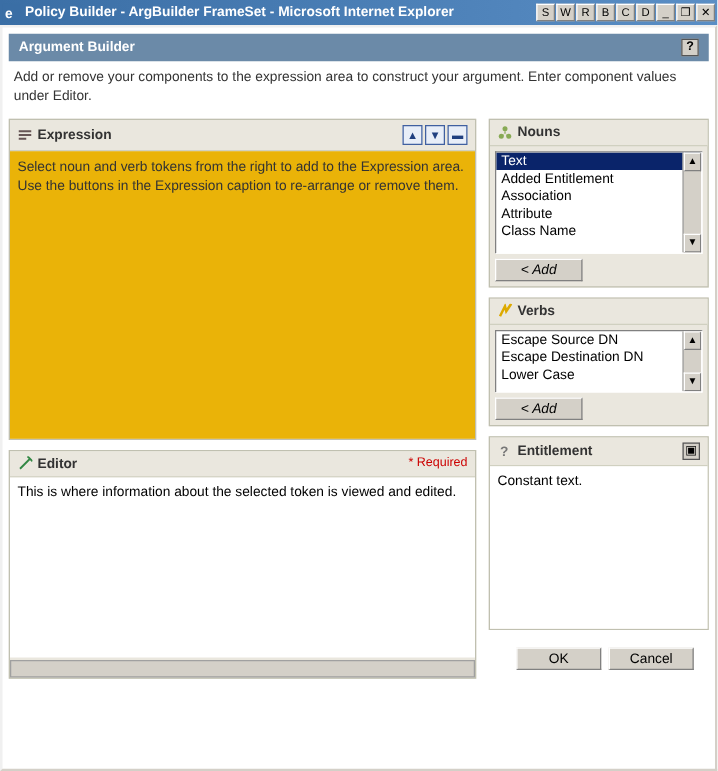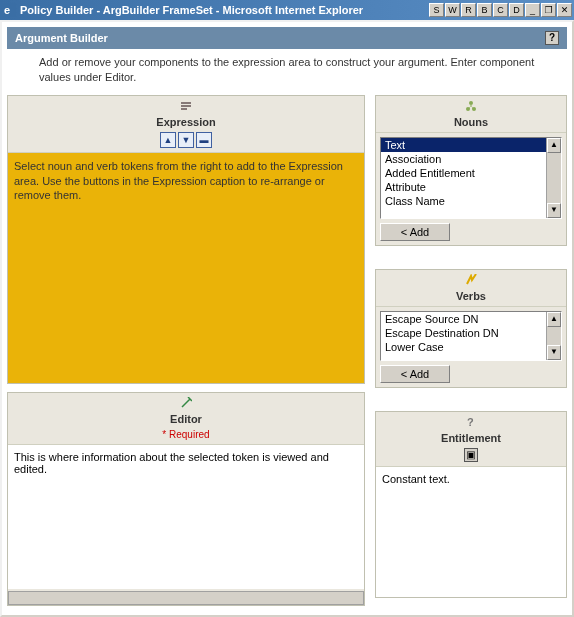--- a/index.html
+++ b/index.html
@@ -62,41 +62,39 @@
     text-align: center;
     font-size: 10px;
     line-height: 12px;
     color: #000;
     font-weight: bold;
   }
   .instructions {
     padding: 6px 4px 10px 4px;
     color: #333;
     line-height: 1.35;
-    margin-left: 28px;
   }
   .grid {
     display: flex;
     gap: 10px;
     padding: 0 0px;
   }
   .left-col { flex: 1; display: flex; flex-direction: column; gap: 8px; }
-  .right-col { width: 192px; display: flex; flex-direction: column; gap: 23px; }
+  .right-col { width: 176px; display: flex; flex-direction: column; gap: 8px; }
   .panel {
     background: #eae7de;
     border: 1px solid #c0c0b0;
   }
   .panel-hdr {
     background: #eae7de;
     padding: 4px 6px;
     display: flex;
     align-items: center;
     gap: 4px;
     border-bottom: 1px solid #d0d0c0;
-    flex-direction: column;
   }
   .panel-hdr .hdr-icon { width: 12px; height: 12px; flex-shrink: 0; }
   .panel-hdr .title { font-weight: bold; flex: 1; color: #333;}
   .panel-hdr .req { color: #c00; font-size: 10px;}
   .panel-body {
     background: #eab308;
     padding: 6px;
     color: #333;
     line-height: 1.35;
   }
@@ -148,20 +146,21 @@
     margin: 4px;
     width: 70px;
     padding: 2px 0;
     background: #d4d0c8;
     border: 1px solid #808080;
     border-top-color: #fff;
     border-left-color: #fff;
     font-size: 11px;
     text-align: center;
     cursor: pointer;
+    font-style: italic;
   }
   .desc-body { background:#fff; padding:6px; height: 130px;}
   .editor-body { background:#fff; padding:6px; min-height: 144px;}
   .bottom-bar {
     display: flex; justify-content: flex-end;
     gap: 6px; padding: 6px 12px 0 0;
   }
   .dlg-btn {
     width: 68px; padding: 2px 0;
     background: #d4d0c8;
@@ -257,22 +256,22 @@
               <circle cx="6" cy="3" r="2" fill="#8a5"></circle>
               <circle cx="3" cy="9" r="2" fill="#8a5"></circle>
               <circle cx="9" cy="9" r="2" fill="#8a5"></circle>
               <path d="M6 5v2M5 8l-1 0M7 8l1 0" stroke="#8a5"></path>
             </svg>
           <span class="title">Nouns</span>
         </div>
         <div class="list-box">
           <div class="list-inner">
             <div class="list-item selected">Text</div>
+            <div class="list-item">Added Entitlement</div>
             <div class="list-item">Association</div>
-            <div class="list-item">Added Entitlement</div>
             <div class="list-item">Attribute</div>
             <div class="list-item">Class Name</div>
           </div>
           <div class="scroll-vert">
             <div class="scroll-btn">▲</div>
             <div class="scroll-track"></div>
             <div class="scroll-btn">▼</div>
           </div>
         </div>
         <div class="add-btn">&lt; Add</div>

